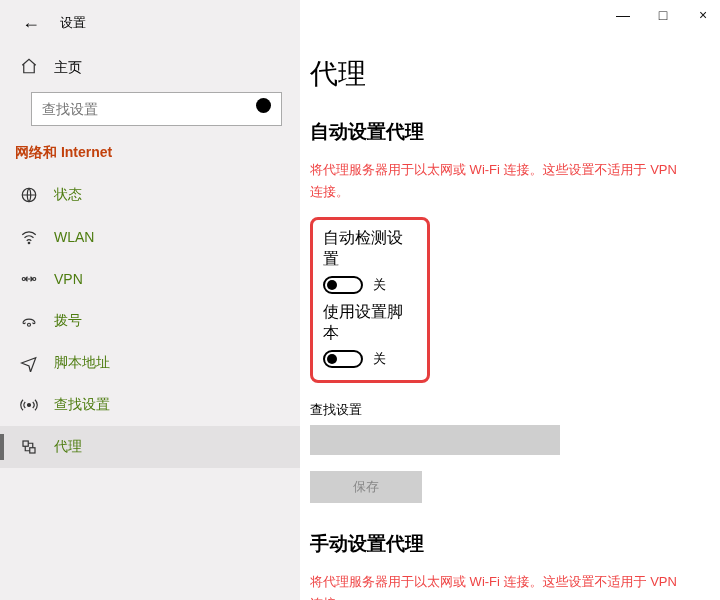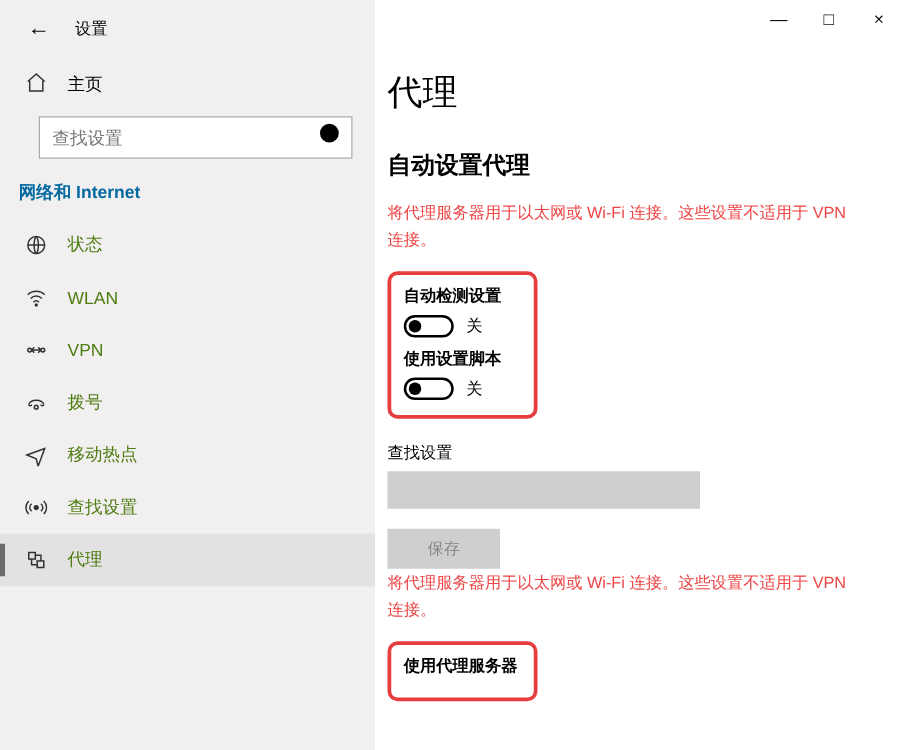--- a/index.html
+++ b/index.html
@@ -19,47 +19,47 @@
 
   .home-row { display: flex; align-items: center; gap: 16px; padding: 14px 0 14px 20px; }
   .home-row .icon { width: 18px; font-size: 15px; }
   .home-row .lbl { font-size: 14px; }
 
   .search-wrap { padding: 0 18px 0 31px; margin-bottom: 18px; }
   .search-box { position: relative; background: #fff; border: 1px solid #aaa; height: 34px; display: flex; align-items: center; }
   .search-box input { border: none; outline: none; flex: 1; padding: 0 10px; font-size: 14px; background: transparent; }
   .search-box .sicon { width: 30px; text-align: center; color: #555; font-size: 14px; }
 
-  .cat-title { padding: 0 0 12px 15px; font-size: 14px; font-weight: 600; color: #0369a1; }
+  .cat-title { padding: 0 0 12px 15px; font-size: 14px; font-weight: 600; color: #c2410c; }
 
   .nav { }
   .nav-item { display: flex; align-items: center; gap: 16px; height: 42px; padding-left: 20px; font-size: 14px; color: #4d7c0f; position: relative; }
   .nav-item .icon { width: 18px; display: flex; justify-content: center; color: #333; }
   .nav-item.selected { background: #e3e1e2; }
   .nav-item.selected::before { content: ""; position: absolute; left: 0; top: 8px; bottom: 8px; width: 4px; background: #6a6a6a; }
 
   
   h1.page-title { font-size: 28px; font-weight: 400; margin-bottom: 26px; }
   h2.section { font-size: 19px; font-weight: 700; margin: 10px 0 14px 0; }
   p.desc { font-size: 13px; color: #ef4444; line-height: 1.7; margin-bottom: 14px; }
 
   .hl { border: 3px solid #e63e3e; border-radius: 8px; padding: 8px 10px 10px 10px; margin-bottom: 10px; width: 100px; min-width: 100px; display: inline-block; }
   .hl-wide { width: 120px; }
 
   .toggle-block { margin-bottom: 2px; }
-  .toggle-label { font-size: 13px; margin-bottom: 6px; font-weight: bold; }
+  .toggle-label { font-size: 16px; margin-bottom: 6px; }
   .toggle-row { display: flex; align-items: center; gap: 10px; }
   .toggle { width: 40px; height: 18px; border: 2px solid #000; border-radius: 10px; position: relative; background: #fff; }
   .toggle::after { content: ""; position: absolute; left: 2px; top: 2px; width: 10px; height: 10px; background: #000; border-radius: 50%; }
   .toggle-state { font-size: 13px; }
 
   .field-label { font-size: 13px; margin: 8px 0 6px 0; }
   .textfield { width: 250px; height: 30px; background: #cfcfcf; border: none; }
 
-  .save-btn { width: 90px; height: 32px; margin-top: 16px; background: #cfcfcf; color: #888; font-size: 13px; display: flex; align-items: center; justify-content: center; }
+  .save-btn { width: 112px; height: 32px; margin-top: 16px; background: #cfcfcf; color: #888; font-size: 13px; display: flex; align-items: center; justify-content: center; }
 
   .icon svg { width: 18px; height: 18px; stroke: #333; fill: none; stroke-width: 1.6; }
 </style>
 </head>
 <body>
 
 <div class="window">
 
   <div class="sidebar">
     <div class="sb-header">
@@ -128,21 +128,21 @@
             </svg>
           </span>
         <span>拨号</span>
       </div>
       <div class="nav-item">
         <span class="icon">
             <svg viewBox="0 0 24 24">
               <path d="M2 12l19-7-7 19-2-8z"></path>
             </svg>
           </span>
-        <span>移动热点</span>
+        <span>脚本地址</span>
       </div>
       <div class="nav-item">
         <span class="icon">
             <svg viewBox="0 0 24 24">
               <circle cx="12" cy="12" r="2" fill="#333"></circle>
               <path d="M7 8c-2.5 2.5-2.5 5.5 0 8M17 8c2.5 2.5 2.5 5.5 0 8M4 5c-4 4-4 10 0 14M20 5c4 4 4 10 0 14"></path>
             </svg>
           </span>
         <span>查找设置</span>
       </div>
@@ -186,20 +186,21 @@
           <span class="toggle-state">关</span>
         </div>
       </div>
     </div>
 
     <div class="field-label">查找设置</div>
     <input class="textfield" type="text" disabled="" value="" style="">
 
     <div class="save-btn">保存</div>
 
+    <h2 class="section" style="margin-top:28px">手动设置代理</h2>
     <p class="desc">将代理服务器用于以太网或 Wi-Fi 连接。这些设置不适用于 VPN 连接。</p>
 
     <div class="hl hl-wide">
       <div class="toggle-block">
         <div class="toggle-label">使用代理服务器</div>
 
       </div>
     </div>
   </div>
 

